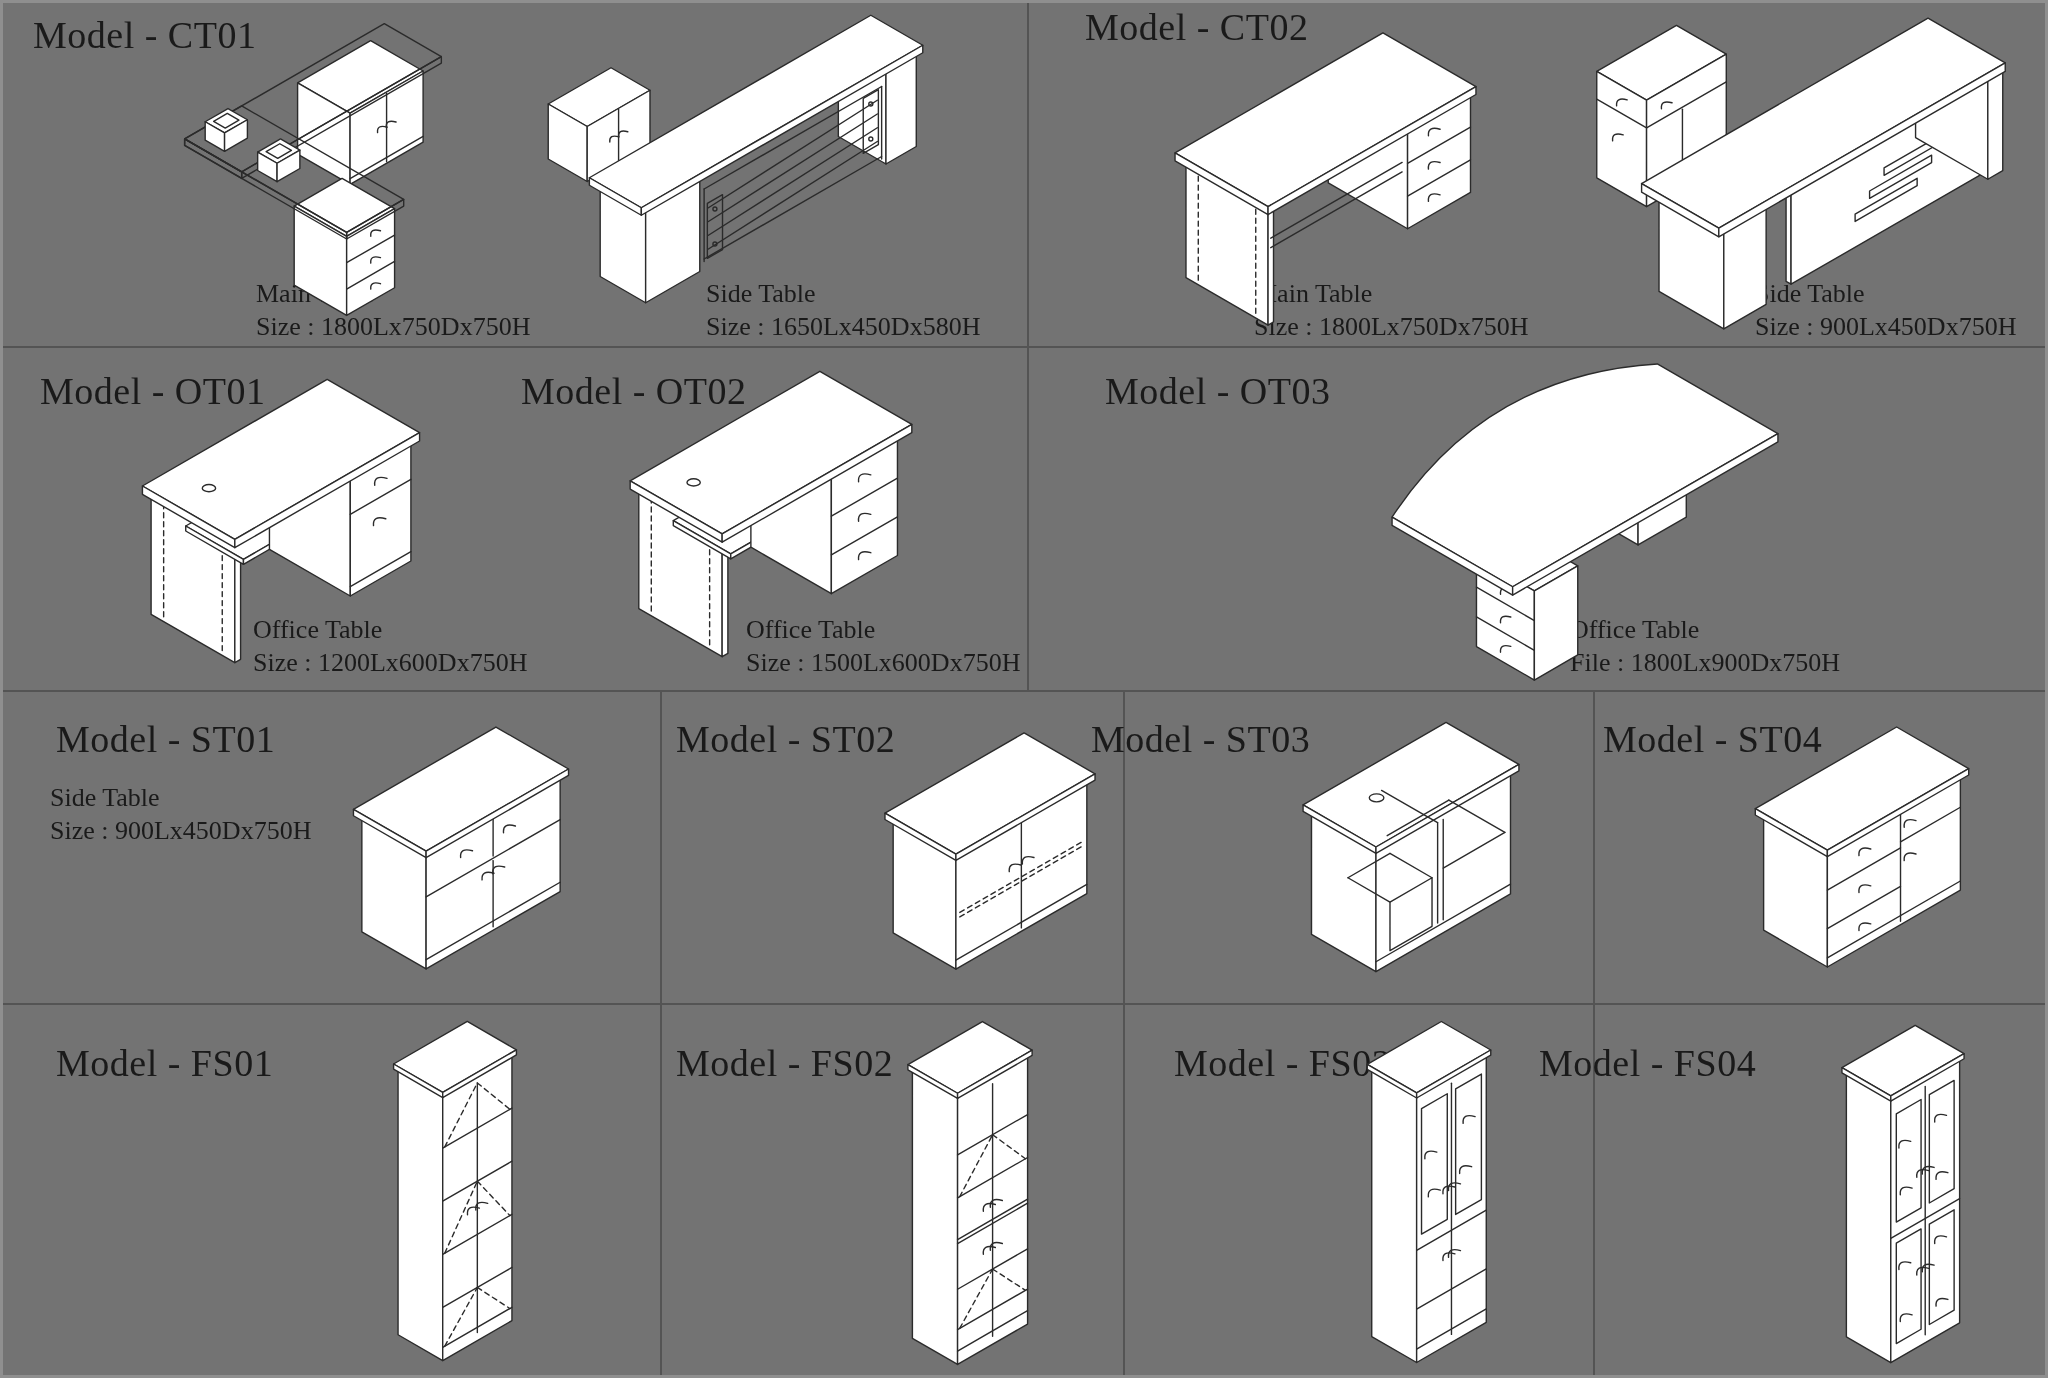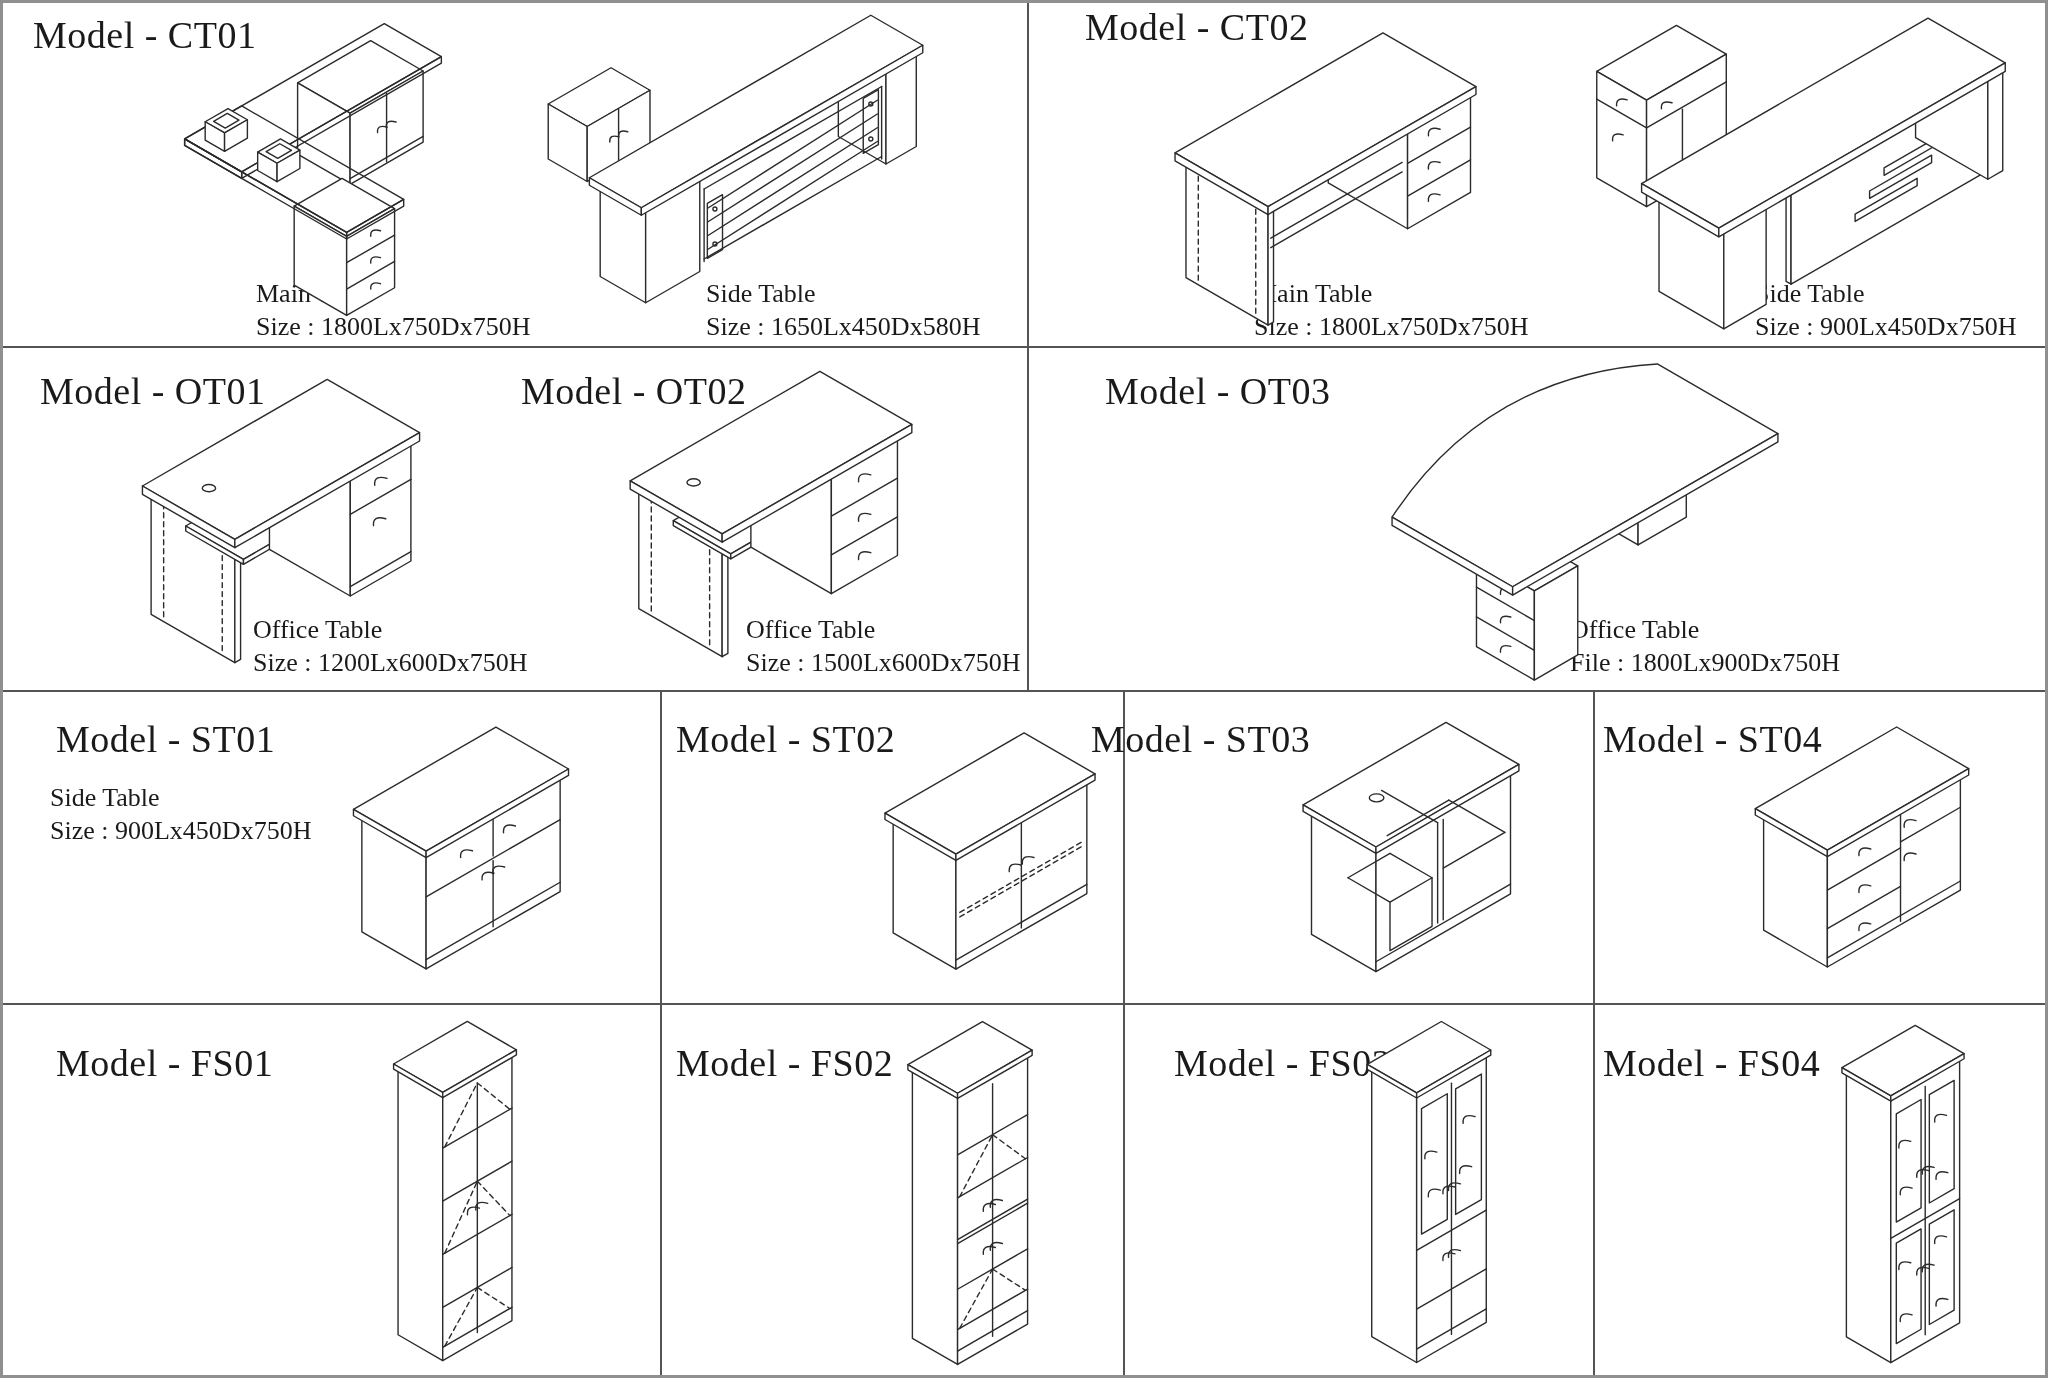--- a/index.html
+++ b/index.html
@@ -1,17 +1,17 @@
 <!DOCTYPE html>
 <html><head>
 <meta charset="utf-8">
 <style>
   html,body{margin:0;padding:0;background:#cfcfcf;}
   .stage{
-    position:relative;width:2048px;height:1378px;background:#ffffff;
+    position:relative;width:2048px;height:1378px;background:#737373;
     border:3px solid #8f8f8f;box-sizing:border-box;overflow:hidden;
     font-family:"Liberation Serif","DejaVu Serif",serif;color:#1a1a1a;
   }
   .gridline{position:absolute;background:#545454;}
   .gridline.h{height:2px;}
   .gridline.v{width:2px;}
   .title{position:absolute;font-size:38px;white-space:nowrap;letter-spacing:0.5px;}
   .caption{position:absolute;font-size:26px;line-height:33px;white-space:nowrap;}
   .draw{position:absolute;}
 </style>
@@ -33,21 +33,21 @@
   <div class="title" style="left:37px;top:366px;">Model - OT01</div>
   <div class="title" style="left:518px;top:366px;font-family:Liberation Serif, serif;">Model - OT02</div>
   <div class="title" style="left:1102px;top:366px;">Model - OT03</div>
   <div class="title" style="left:53px;top:714px;">Model - ST01</div>
   <div class="title" style="left:673px;top:714px;">Model - ST02</div>
   <div class="title" style="left:1088px;top:714px;">Model - ST03</div>
   <div class="title" style="left:1600px;top:714px;">Model - ST04</div>
   <div class="title" style="left:53px;top:1038px;">Model - FS01</div>
   <div class="title" style="left:673px;top:1038px;">Model - FS02</div>
   <div class="title" style="left:1129px;top:1038px;margin-left:42px;">Model - FS03</div>
-  <div class="title" style="left:1600px;top:1038px;">Model - FS04</div>
+  <div class="title" style="left:1536px;top:1038px;">Model - FS04</div>
 
   <div class="caption" style="left:253px;top:274px;">
     <div>Main Table</div>
     <div>Size : 1800Lx750Dx750H</div>
   </div>
   <div class="caption" style="left:703px;top:274px;">
     <div>Side Table</div>
     <div>Size : 1650Lx450Dx580H</div>
   </div>
   <div class="caption" style="left:1251px;top:274px;">

